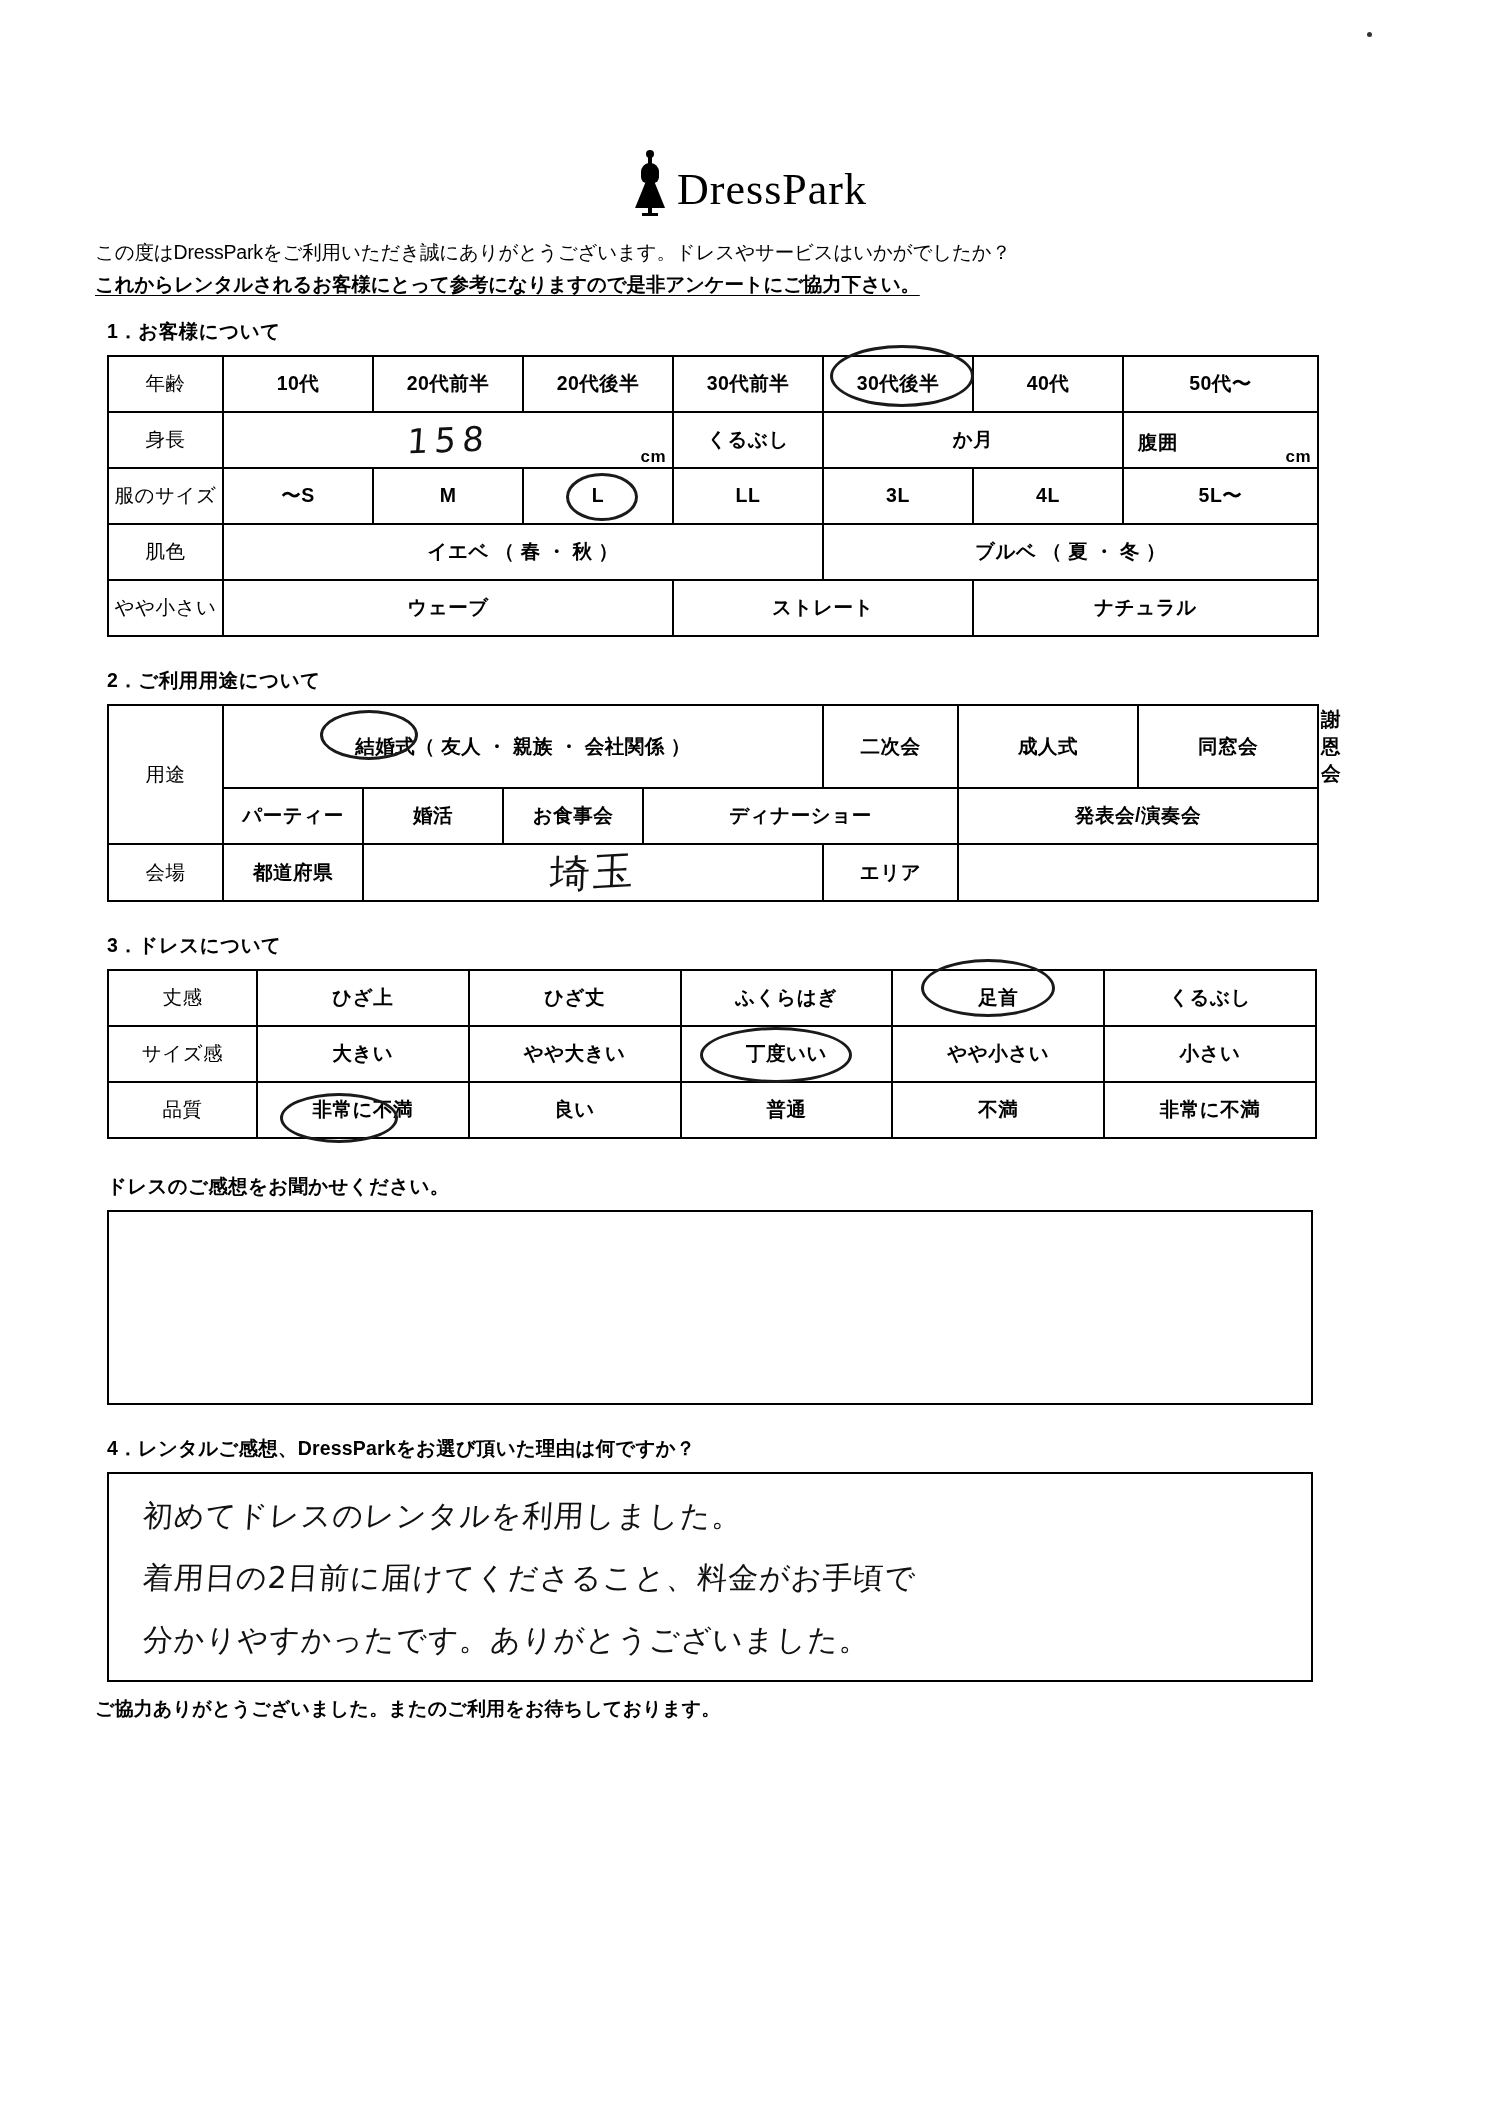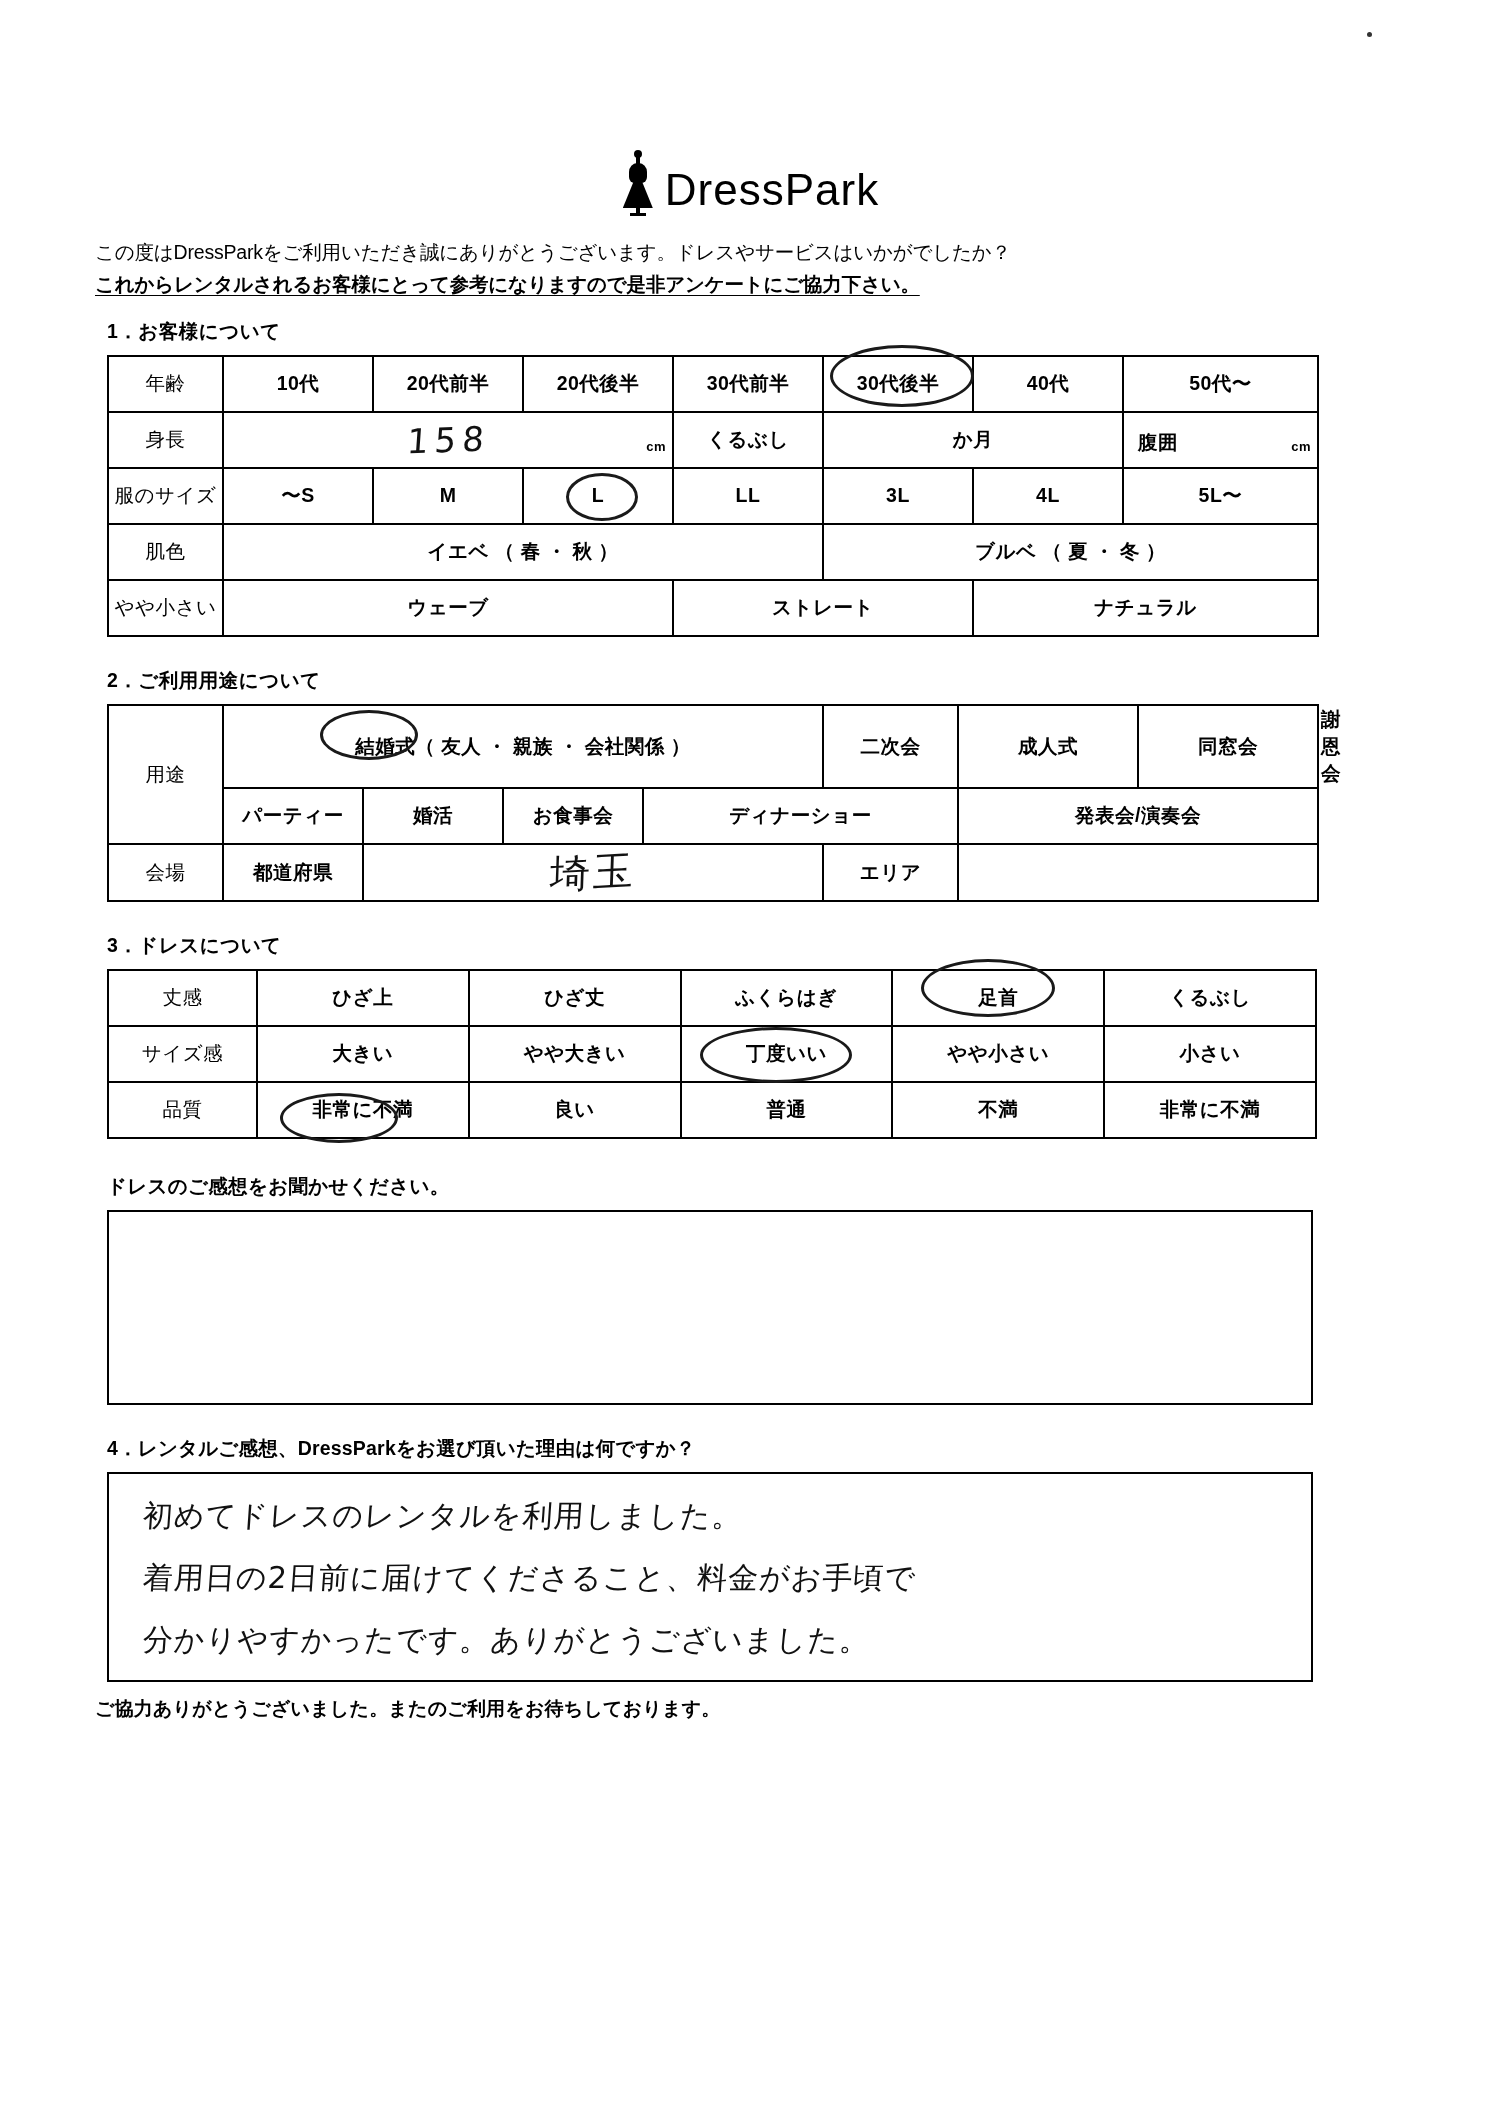--- a/index.html
+++ b/index.html
@@ -74,21 +74,21 @@
     width: 4px; height: 7px;
     background: #000;
   }
   .logo-mark .base {
     position: absolute;
     left: 9px; top: 63px;
     width: 16px; height: 3px;
     background: #000;
   }
   .logo-text {
-    font-family: Liberation Sans, sans-serif;
+    font-family: Liberation Serif, serif;
     font-size: 44px;
     letter-spacing: 1px;
     line-height: 1;
     padding-bottom: 4px;
   }
 
   
   .intro-1 {
     font-size: 19.5px;
     line-height: 1.5;
@@ -149,22 +149,22 @@
     font-weight: normal;
     font-size: 40px;
     color: #111;
     letter-spacing: 3px;
     transform: rotate(-3deg) skewX(-5deg);
     display: inline-block;
   }
   .cm-unit {
     position: absolute;
     right: 6px;
-    bottom: 13px;
-    font-size: 13px;
+    bottom: 0;
+    font-size: 17px;
     font-weight: bold;
   }
 
   
   .circle {
     position: absolute;
     border: 3px solid #1a1a1a;
     border-radius: 50%;
     pointer-events: none;
   }

